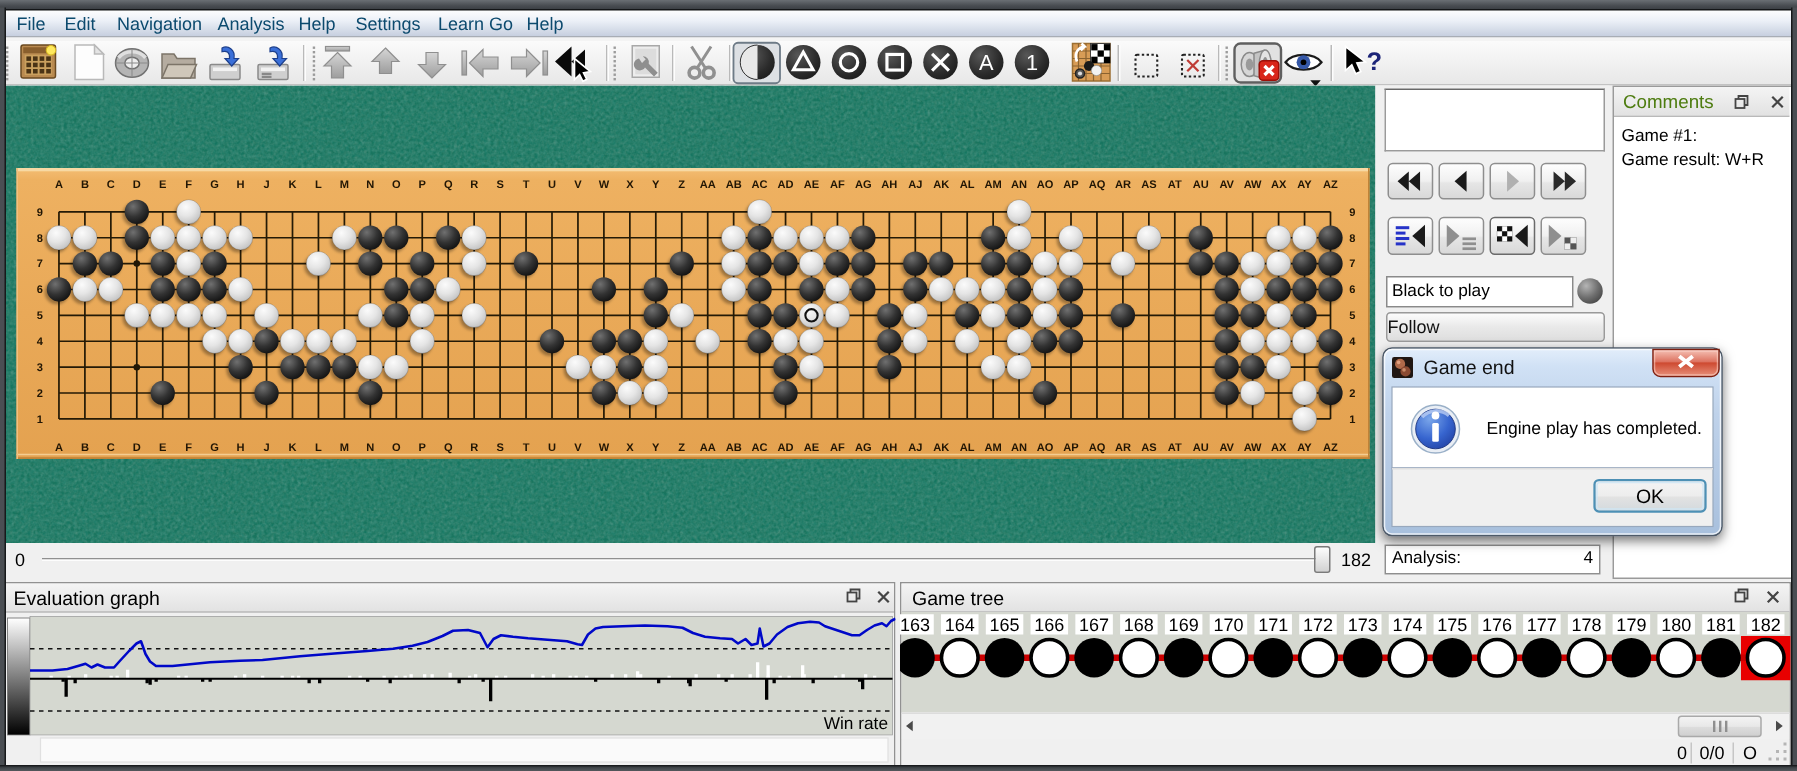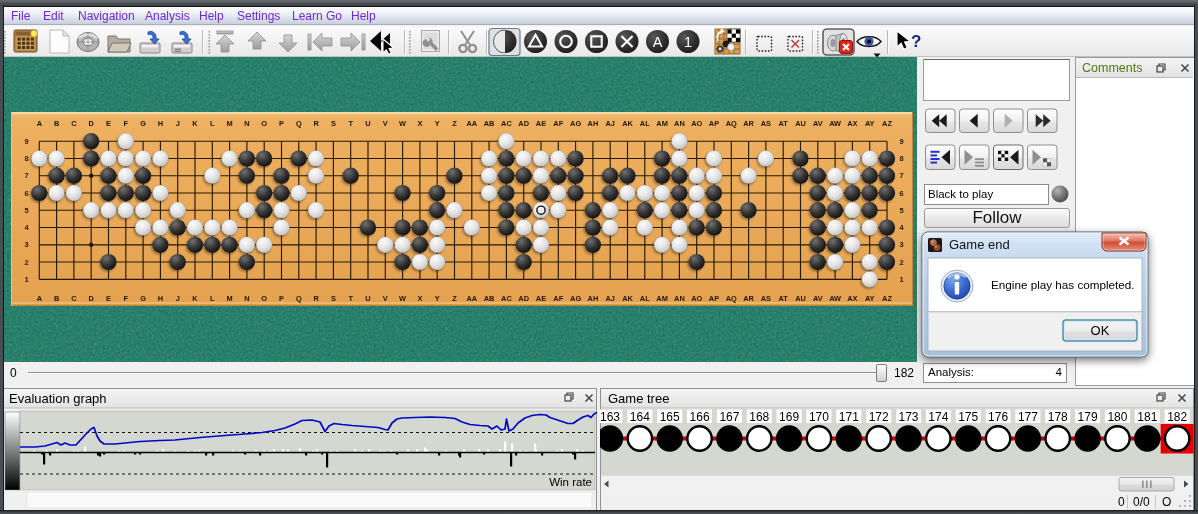--- a/index.html
+++ b/index.html
@@ -6,21 +6,21 @@
 </style></head><body>
 <div id="root">
 
 <div class="abs" style="z-index:60;left:0;top:0;width:1198px;height:5.5px;background:linear-gradient(#6a6f74,#4a4e53 60%,#3c4045);border-bottom:1px solid #141618"></div>
 <div class="abs" style="z-index:60;left:0;top:5px;width:3.2px;height:506px;background:#4a4e53;border-right:1px solid #17191b"></div>
 <div class="abs" style="z-index:60;left:1194px;top:5px;width:4px;height:506px;background:#4a4e53;border-left:1px solid #17191b"></div>
 <div class="abs" style="z-index:60;left:0;top:510px;width:1198px;height:4px;background:linear-gradient(#101214,#3f4448 45%,#53585c)"></div>
 
 <div class="abs" style="left:4px;top:6.5px;width:1190px;height:17.5px;background:linear-gradient(#fdfdfe,#ecf0f7 40%,#d6dde9 75%,#c7cfdf);border-bottom:1px solid #a8adb5"></div>
 <div class="abs" style="left:4px;top:24.5px;width:1190px;height:2px;background:#f4f4f4"></div>
-<div class="abs" style="left:0;top:9px;width:1194px;height:14px;font-size:12px;color:#6d28d9">
+<div class="abs" style="left:0;top:9px;width:1194px;height:14px;font-size:12px;color:#0c4a6e">
       <span style="position:absolute;left:11px;top:0">File</span>
       <span style="position:absolute;left:43px;top:0">Edit</span>
       <span style="position:absolute;left:78px;top:0">Navigation</span>
       <span style="position:absolute;left:145px;top:0">Analysis</span>
       <span style="position:absolute;left:199px;top:0">Help</span>
       <span style="position:absolute;left:237px;top:0">Settings</span>
       <span style="position:absolute;left:292px;top:0">Learn Go</span>
       <span style="position:absolute;left:351px;top:0">Help</span>
     </div>
 
@@ -804,35 +804,36 @@
       <path d="M1010.0 157.3 l8.5 -7.5 v15 z" fill="#1a1a1a"></path>
       <path d="M1032.5 149.8 l8.5 7.5 l-8.5 7.5 z" fill="#8f8f8f"></path>
       <rect x="1043.0" y="158.3" width="4" height="4" fill="#555"></rect>
       <rect x="1043.0" y="162.3" width="4" height="4" fill="#eee" stroke="#888" stroke-width="0.3"></rect>
       <rect x="1047.0" y="158.3" width="4" height="4" fill="#eee" stroke="#888" stroke-width="0.3"></rect>
       <rect x="1047.0" y="162.3" width="4" height="4" fill="#555"></rect>
       <circle cx="1060" cy="194" r="8.5" fill="url(#ball)"></circle>
     </svg>
 <div class="abs" style="left:924px;top:184px;width:123px;height:19px;background:#fff;border:1px solid #8a8a8a"></div>
 <div class="abs" style="left:928px;top:188px;font-size:11.5px;color:#000">Black to play</div>
-<div class="abs" style="left:924px;top:208px;width:144px;height:18px;background:linear-gradient(#fcfcfc,#e9e9e9 50%,#dedede);border:1px solid #9a9a9a;border-radius:3px;text-align:center;font-size:17px;color:#111;line-height:18px">Follow</div>
+<div class="abs" style="left:924px;top:208px;width:144px;height:18px;background:linear-gradient(#fcfcfc,#e9e9e9 50%,#dedede);border:1px solid #9a9a9a;border-radius:3px;font-size:12px;color:#111;line-height:18px">Follow</div>
 <div class="abs" style="left:923px;top:363px;width:142px;height:18px;background:#fff;border:1px solid #8f8f8f"></div>
 <div class="abs" style="left:928px;top:366px;font-size:11.5px;color:#000">Analysis:</div>
 <div class="abs" style="left:1050px;top:366px;width:12px;text-align:right;font-size:11.5px;color:#000">4</div>
 
 <div class="abs" style="left:1075px;top:57px;width:118.5px;height:327px;background:#fff;border:1px solid #9a9a9a"></div>
 <div class="abs" style="left:1076px;top:58px;width:116.5px;height:19px;background:linear-gradient(#f4f4f4,#e2e2e2);border-bottom:1px solid #b9b9b9"></div>
 <div class="abs" style="left:1082px;top:61px;font-size:12.5px;color:#4d7c0f">Comments</div>
 <svg class="abs" width="40" height="14" viewBox="0 0 40 14" style="left:1155px;top:62px">
       <g stroke="#444" fill="none" stroke-width="1.2">
         <rect x="2" y="4" width="6" height="6"></rect>
         <path d="M4 4v-2h6v6h-2"></path>
       </g>
       <path d="M26.5 2.5 l7 7 M33.5 2.5 l-7 7" stroke="#444" stroke-width="1.5"></path>
     </svg>
+<div class="abs" style="left:1081px;top:84px;font-size:11.5px;line-height:15.5px;color:#000">Game #1:<br>Game result: W+R</div>
 
 <svg width="595" height="123" viewBox="0 0 595 123" xmlns="http://www.w3.org/2000/svg" style="position:absolute;left:2px;top:388px">
       <defs>
         <linearGradient id="gwb" x1="0" y1="0" x2="0" y2="1">
           <stop offset="0" stop-color="#ffffff"></stop>
           <stop offset="1" stop-color="#000000"></stop>
         </linearGradient>
         <linearGradient id="dtt" x1="0" y1="0" x2="0" y2="1">
           <stop offset="0" stop-color="#f4f4f4"></stop>
           <stop offset="1" stop-color="#e2e2e2"></stop>

